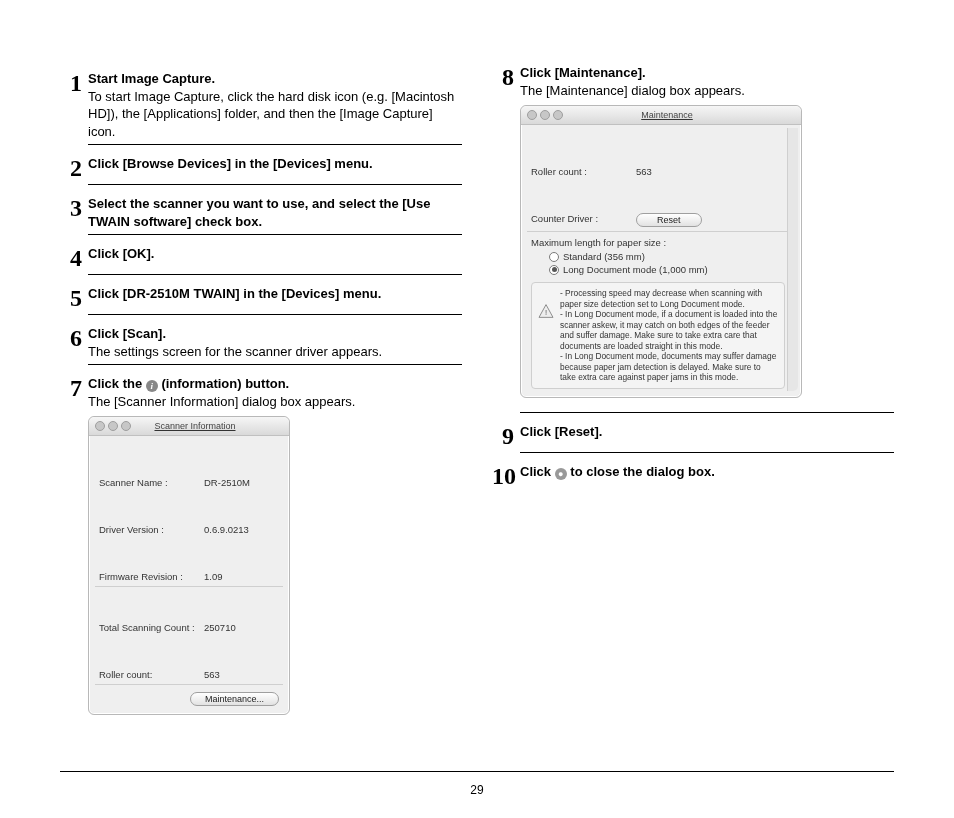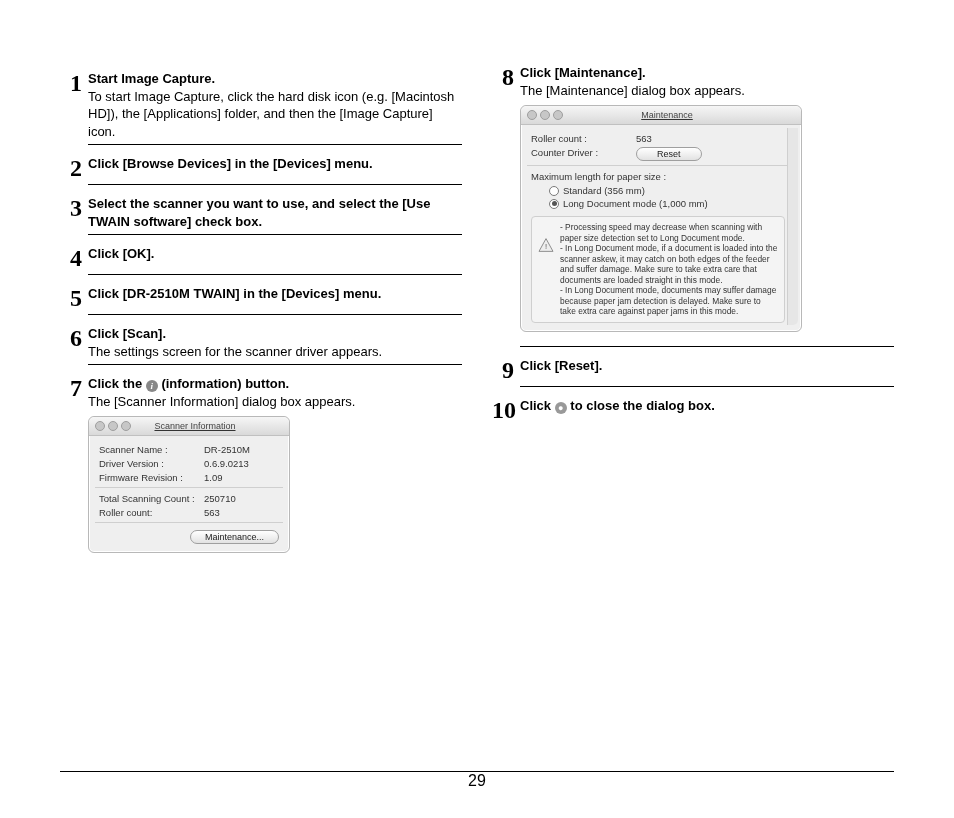--- a/index.html
+++ b/index.html
@@ -111,21 +111,21 @@
     background: #c7c7c7; border: 1px solid #9e9e9e;
   }
   .dlg-title {
     flex: 1;
     text-align: center;
     font-size: 9px;
     color: #444;
     margin-left: -30px;
   }
   .dlg-body { padding: 6px 10px 8px 10px; }
-  .kv-row { display: flex; padding: 1.5px 0; }
+  .kv-row { display: flex; padding: 1.5px 0; margin-top: 33px; }
   .kv-key { width: 105px; }
   .hr-thin { border-top: 1px solid #cfcfcf; margin: 3px -4px; }
   .mac-btn {
     display: inline-block;
     background: linear-gradient(#ffffff, #e2e2e2);
     border: 1px solid #9f9f9f;
     border-radius: 10px;
     font-size: 9px;
     padding: 1px 14px;
     color: #222;
@@ -163,23 +163,23 @@
   }
   .warn-tri svg { width:16px; height:14px; display:block; }
 
   .footer-line {
     position: absolute;
     left: 60px; right: 60px; bottom: 46px;
     border-top: 1px solid #000;
   }
   .page-number {
     position: absolute;
-    left: 0; right: 0; bottom: 28px;
+    left: 0; right: 0; bottom: 21px;
     text-align: center;
-    font-size: 16px;
+    font-size: 12px;
   }
 </style>
 </head>
 <body>
 
 <div class="page">
   <div class="cols">
 
     <div class="col">
 

